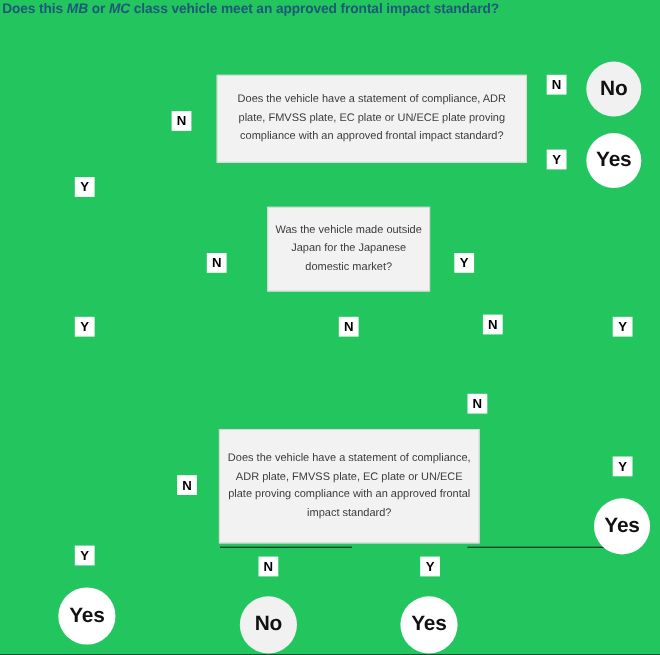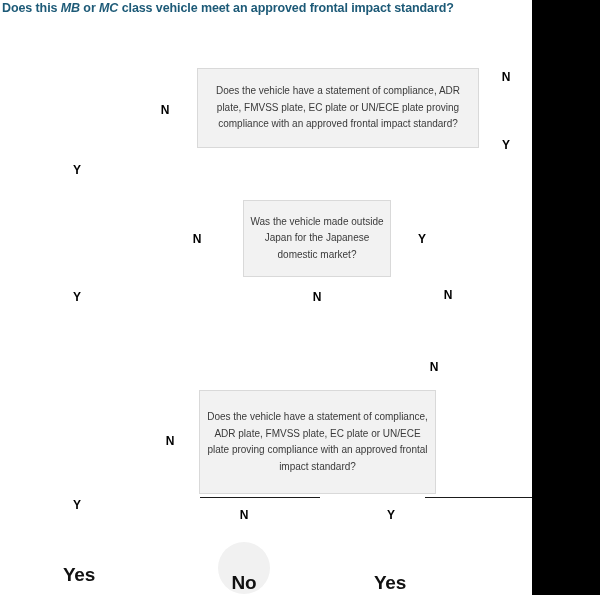--- a/index.html
+++ b/index.html
@@ -3,23 +3,23 @@
 <meta charset="utf-8">
 <title>Flowchart</title>
 <style>
   html, body {
     margin: 0;
     padding: 0;
     background: #000000;
   }
   #root {
     position: relative;
-    width: 532px;
+    width: 600px;
     height: 595px;
-    background: #ffffff;
+    background: #22c55e;
     overflow: hidden;
     font-family: "Liberation Sans", sans-serif;
   }
 
   
   .title {
     position: absolute;
     left: 2px;
     top: 1px;
     width: 580px;
@@ -53,21 +53,21 @@
   .decision span {
     display: block;
     width: 100%;
   }
 
   
   .terminal {
     position: absolute;
     border-radius: 50%;
     display: flex;
-    align-items: flex-end;
+    align-items: center;
     justify-content: center;
     color: #111111;
     font-family: "Liberation Sans", sans-serif;
     font-weight: bold;
     font-size: 19px;
     letter-spacing: -0.2px;
   }
   .terminal.white { background: #ffffff; }
   .terminal.grey  { background: #f1f1f1; }
 
@@ -102,21 +102,21 @@
     <span>Does this </span><span class="it">MB</span><span> or </span><span class="it">MC</span><span> class vehicle meet an approved frontal impact standard?</span>
   </div>
 
   <div class="stub" style="left:425px; top:497px; width:145px; height:1px;"></div>
   <div class="stub" style="left:200px; top:497px; width:120px; height:1px;"></div>
 
   <div class="decision" style="left:197px; top:68px; width:282px; height:80px;">
     <span>Does the vehicle have a statement of compliance, ADR plate, FMVSS plate, EC plate or UN/ECE plate proving compliance with an approved frontal impact standard?</span>
   </div>
 
-  <div class="decision" style="left:243px; top:200px; width:148px; height:77px;">
+  <div class="decision" style="left:243px; top:188px; width:148px; height:77px;">
     <span>Was the vehicle made outside Japan for the Japanese domestic market?</span>
   </div>
 
   <div class="decision" style="left:199px; top:390px; width:237px; height:104px;">
     <span>Does the vehicle have a statement of compliance, ADR plate, FMVSS plate, EC plate or UN/ECE plate proving compliance with an approved frontal impact standard?</span>
   </div>
 
   <div class="terminal grey" style="left:533px; top:56px; width:50px; height:50px;">
     <span>No</span>
   </div>

